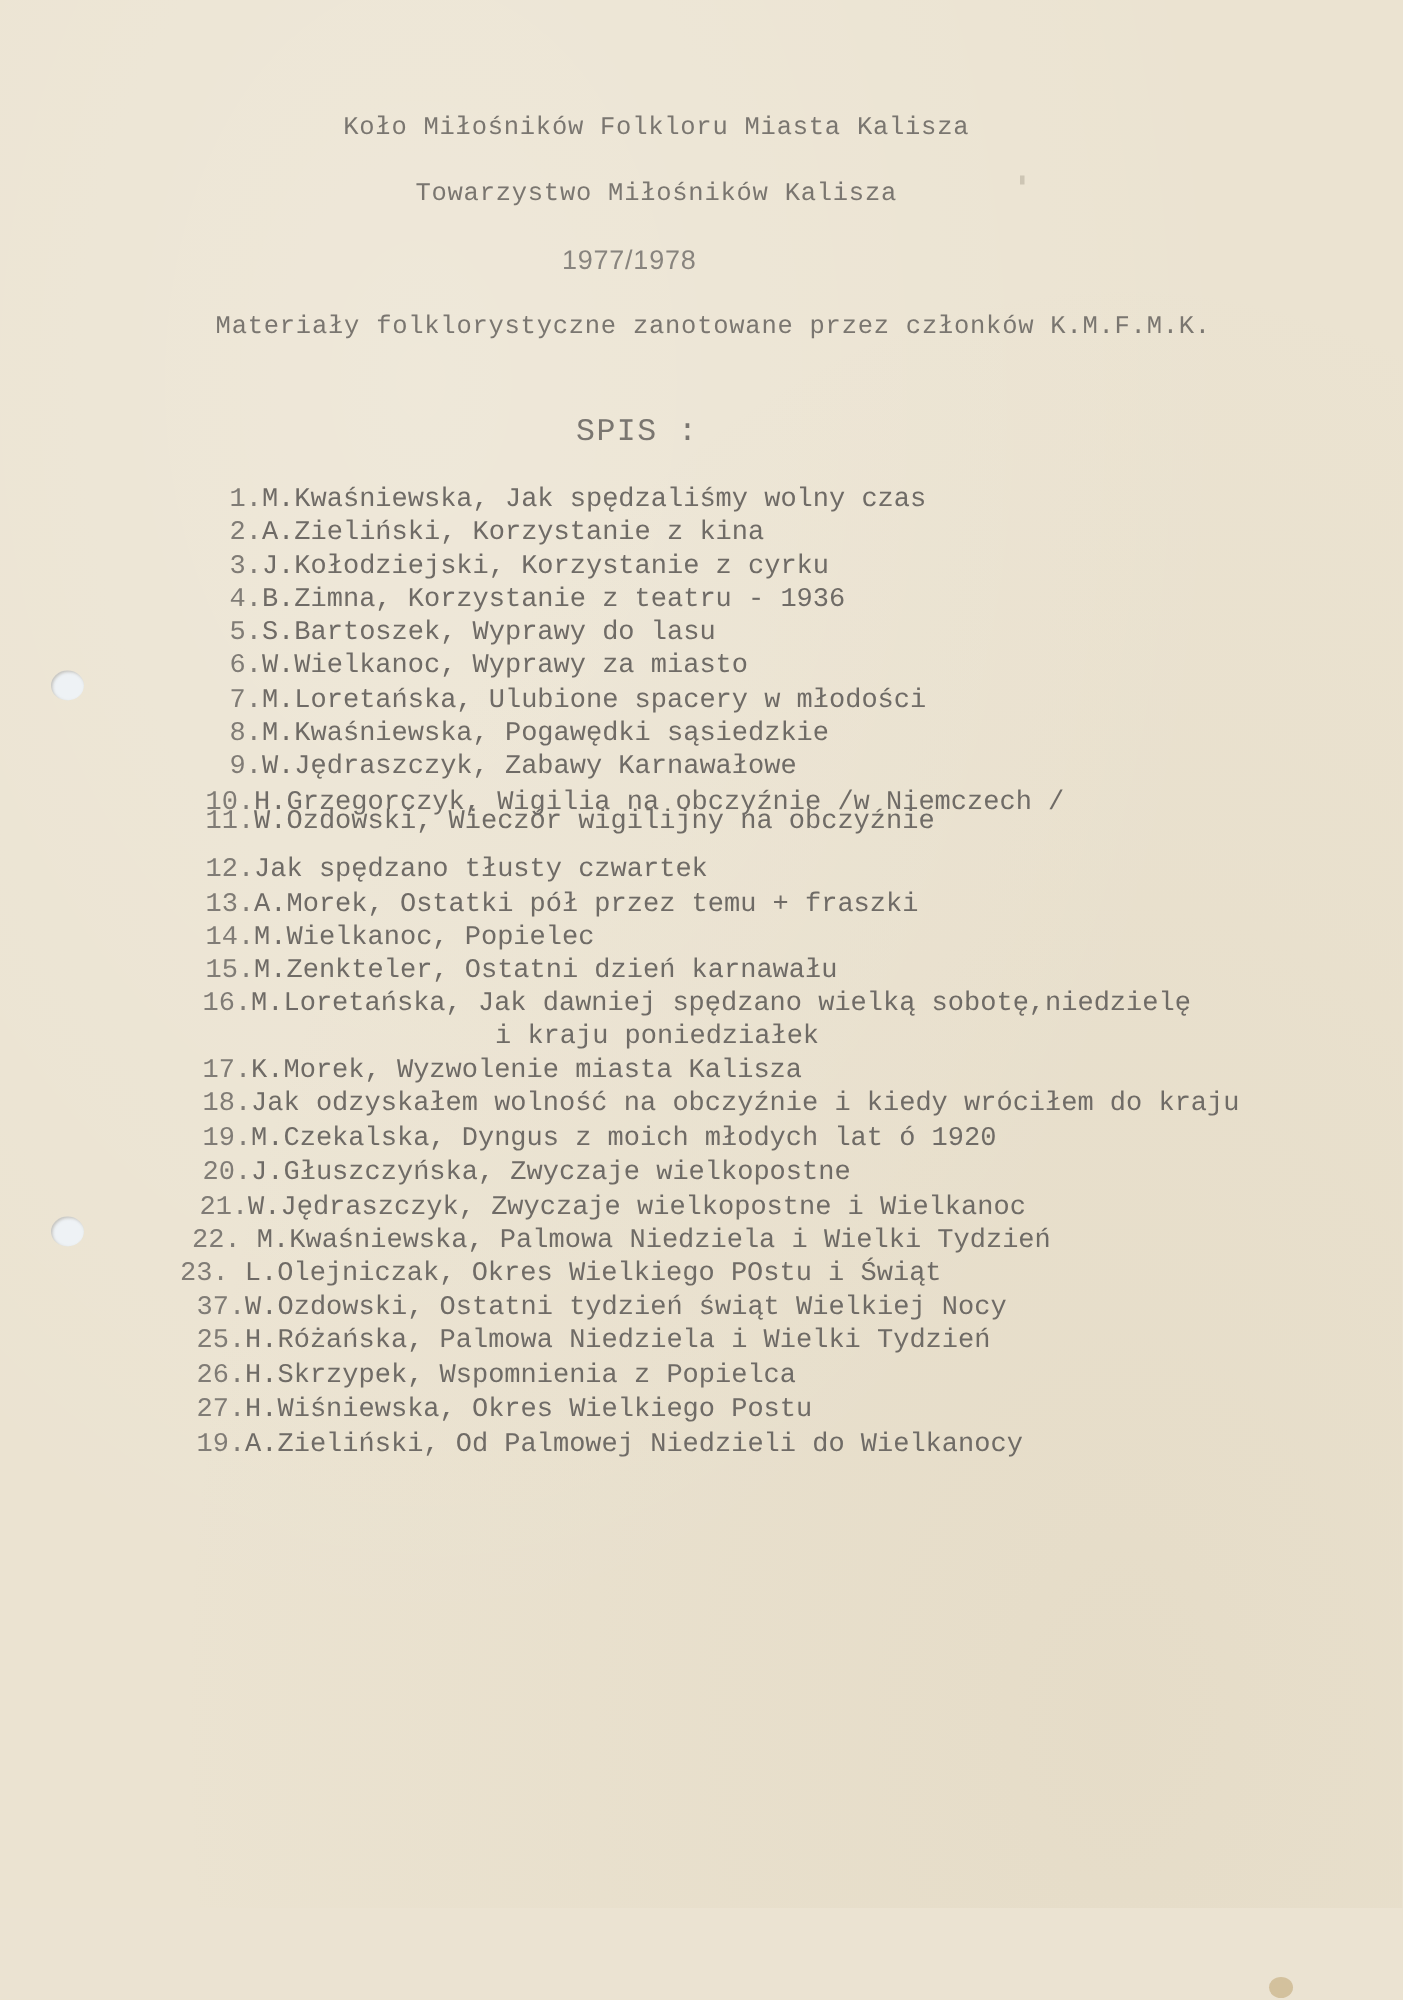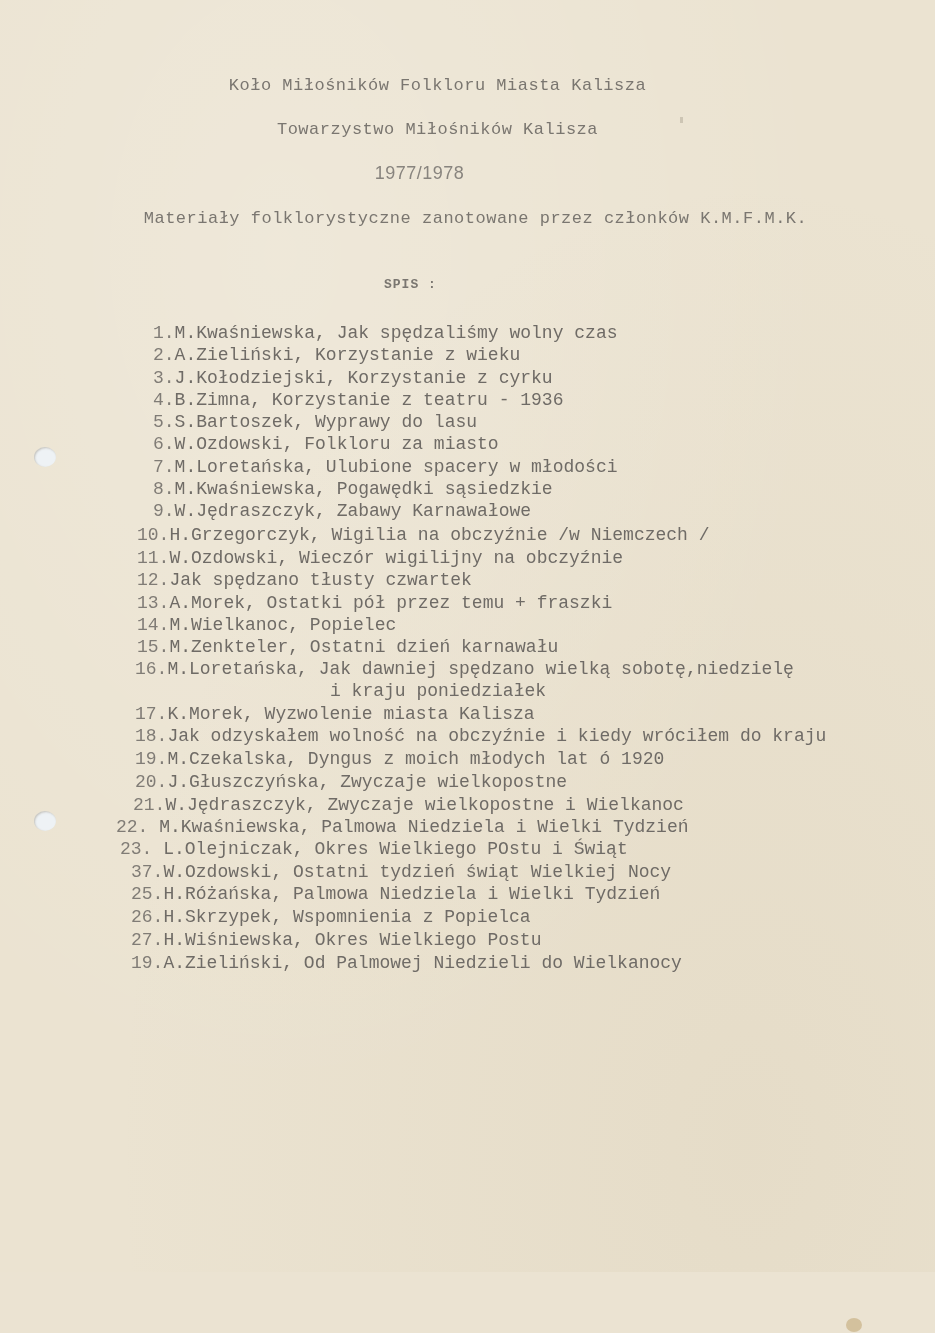--- a/index.html
+++ b/index.html
@@ -18,21 +18,21 @@
       color: #7a7670;
     }
     .hdr {
       position: absolute; left: 0; width: 935px; text-align: center;
       font-size: 17px; letter-spacing: 0.5px; white-space: pre;
     }
     .hdr.l1 { top: 76px; left: -30px; }
     .hdr.l2 { top: 120px; left: -30px; }
     .hdr.l3 { top: 163px; left: -48px; font-family: "Liberation Sans", sans-serif; font-size: 18px; color: #88847e; }
     .hdr.l4 { top: 209px; left: 8px; }
-    .spis { position: absolute; top: 277px; left: 384px; font-size: 13px; letter-spacing: 1px; font-weight: bold; }
+    .spis { position: absolute; top: 277px; left: 384px; font-size: 21px; letter-spacing: 1px; }
     .list { position: absolute; top: 322px; left: 0; }
     .item {
       position: absolute; white-space: pre; font-size: 18px; line-height: 22px;
       color: #6f6b66;
     }
     .item .num { color: #807c76; }
     .hole {
       position: absolute; width: 22px; height: 20px; border-radius: 50%;
       background: #eef2f5; box-shadow: inset 1px 1px 2px rgba(120,110,90,0.35);
     }
@@ -49,42 +49,42 @@
 
   <div class="hdr l1">Koło Miłośników Folkloru Miasta Kalisza</div>
   <div class="hdr l2">Towarzystwo Miłośników Kalisza</div>
   <div class="hdr l3">1977/1978</div>
   <div class="hdr l4">Materiały folklorystyczne zanotowane przez członków K.M.F.M.K.</div>
 
   <div class="spis">SPIS :</div>
 
   <div class="list">
     <div class="item" style="top:0px;left:153px"><span class="num">1.</span><span>M.Kwaśniewska, Jak spędzaliśmy wolny czas</span></div>
-    <div class="item" style="top:22px;left:153px"><span class="num">2.</span><span>A.Zieliński, Korzystanie z wieku</span></div>
+    <div class="item" style="top:22px;left:153px"><span class="num">2.</span><span>A.Zieliński, Korzystanie z kina</span></div>
     <div class="item" style="top:45px;left:153px"><span class="num">3.</span><span>J.Kołodziejski, Korzystanie z cyrku</span></div>
     <div class="item" style="top:67px;left:153px"><span class="num">4.</span><span>B.Zimna, Korzystanie z teatru - 1936</span></div>
     <div class="item" style="top:89px;left:153px"><span class="num">5.</span><span>S.Bartoszek, Wyprawy do lasu</span></div>
-    <div class="item" style="top:111px;left:153px"><span class="num">6.</span><span>W.Ozdowski, Folkloru za miasto</span></div>
+    <div class="item" style="top:111px;left:153px"><span class="num">6.</span><span>W.Wielkanoc, Wyprawy za miasto</span></div>
     <div class="item" style="top:134px;left:153px"><span class="num">7.</span><span>M.Loretańska, Ulubione spacery w młodości</span></div>
     <div class="item" style="top:156px;left:153px"><span class="num">8.</span><span>M.Kwaśniewska, Pogawędki sąsiedzkie</span></div>
     <div class="item" style="top:178px;left:153px"><span class="num">9.</span><span>W.Jędraszczyk, Zabawy Karnawałowe</span></div>
     <div class="item" style="top:202px;left:137px"><span class="num">10.</span><span>H.Grzegorczyk, Wigilia na obczyźnie /w Niemczech /</span></div>
-    <div class="item" style="top:225px;left:137px"><span class="num">11.</span><span>W.Ozdowski, Wieczór wigilijny na obczyźnie</span></div>
+    <div class="item" style="top:215px;left:137px"><span class="num">11.</span><span>W.Ozdowski, Wieczór wigilijny na obczyźnie</span></div>
     <div class="item" style="top:247px;left:137px"><span class="num">12.</span><span>Jak spędzano tłusty czwartek</span></div>
     <div class="item" style="top:270px;left:137px"><span class="num">13.</span><span>A.Morek, Ostatki pół przez temu + fraszki</span></div>
     <div class="item" style="top:292px;left:137px"><span class="num">14.</span><span>M.Wielkanoc, Popielec</span></div>
     <div class="item" style="top:314px;left:137px"><span class="num">15.</span><span>M.Zenkteler, Ostatni dzień karnawału</span></div>
     <div class="item" style="top:336px;left:135px"><span class="num">16.</span><span>M.Loretańska, Jak dawniej spędzano wielką sobotę,niedzielę</span></div>
     <div class="item" style="top:358px;left:330px"><span class="num"></span><span>i kraju poniedziałek</span></div>
     <div class="item" style="top:381px;left:135px"><span class="num">17.</span><span>K.Morek, Wyzwolenie miasta Kalisza</span></div>
     <div class="item" style="top:403px;left:135px"><span class="num">18.</span><span>Jak odzyskałem wolność na obczyźnie i kiedy wróciłem do kraju</span></div>
     <div class="item" style="top:426px;left:135px"><span class="num">19.</span><span>M.Czekalska, Dyngus z moich młodych lat ó 1920</span></div>
     <div class="item" style="top:449px;left:135px"><span class="num">20.</span><span>J.Głuszczyńska, Zwyczaje wielkopostne</span></div>
     <div class="item" style="top:472px;left:133px"><span class="num">21.</span><span>W.Jędraszczyk, Zwyczaje wielkopostne i Wielkanoc</span></div>
-    <div class="item" style="top:494px;left:116px"><span class="num">22. </span><span>M.Kwaśniewska, Palmowa Niedziela i Wielki Tydzień</span></div>
+    <div class="item" style="top:494px;left:128px"><span class="num">22. </span><span>M.Kwaśniewska, Palmowa Niedziela i Wielki Tydzień</span></div>
     <div class="item" style="top:516px;left:120px"><span class="num">23. </span><span>L.Olejniczak, Okres Wielkiego POstu i Świąt</span></div>
     <div class="item" style="top:539px;left:131px"><span class="num">37.</span><span>W.Ozdowski, Ostatni tydzień świąt Wielkiej Nocy</span></div>
     <div class="item" style="top:561px;left:131px"><span class="num">25.</span><span>H.Różańska, Palmowa Niedziela i Wielki Tydzień</span></div>
     <div class="item" style="top:584px;left:131px"><span class="num">26.</span><span>H.Skrzypek, Wspomnienia z Popielca</span></div>
     <div class="item" style="top:607px;left:131px"><span class="num">27.</span><span>H.Wiśniewska, Okres Wielkiego Postu</span></div>
     <div class="item" style="top:630px;left:131px"><span class="num">19.</span><span>A.Zieliński, Od Palmowej Niedzieli do Wielkanocy</span></div>
   </div>
 
   <div class="hole" style="left:34px;top:447px"></div>
   <div class="hole" style="left:34px;top:811px"></div>

